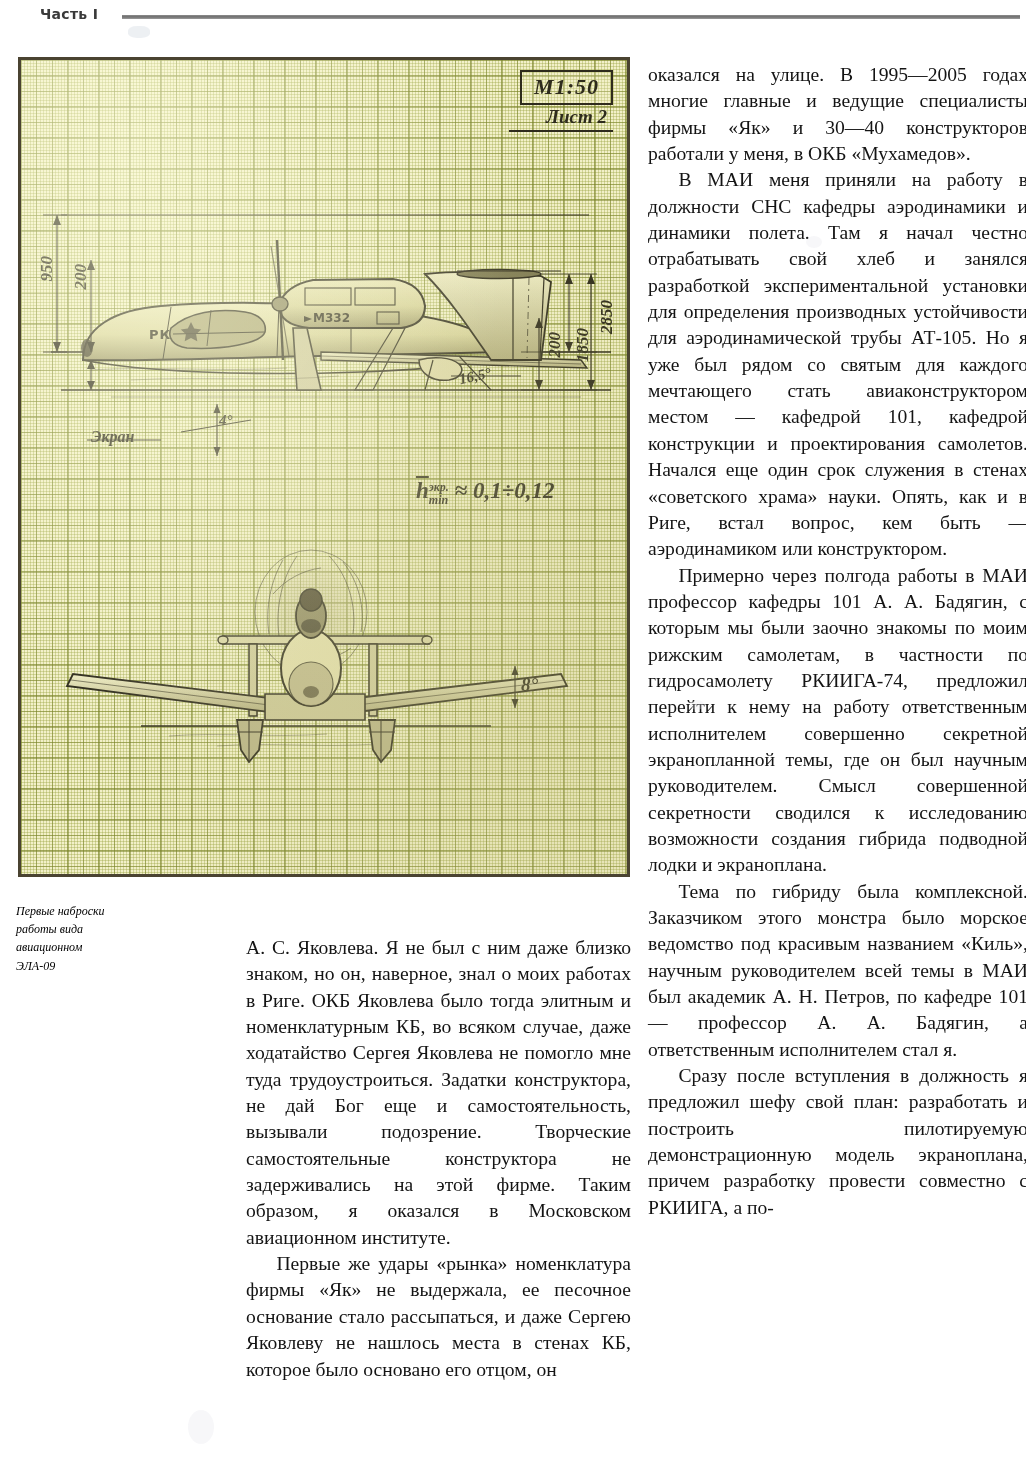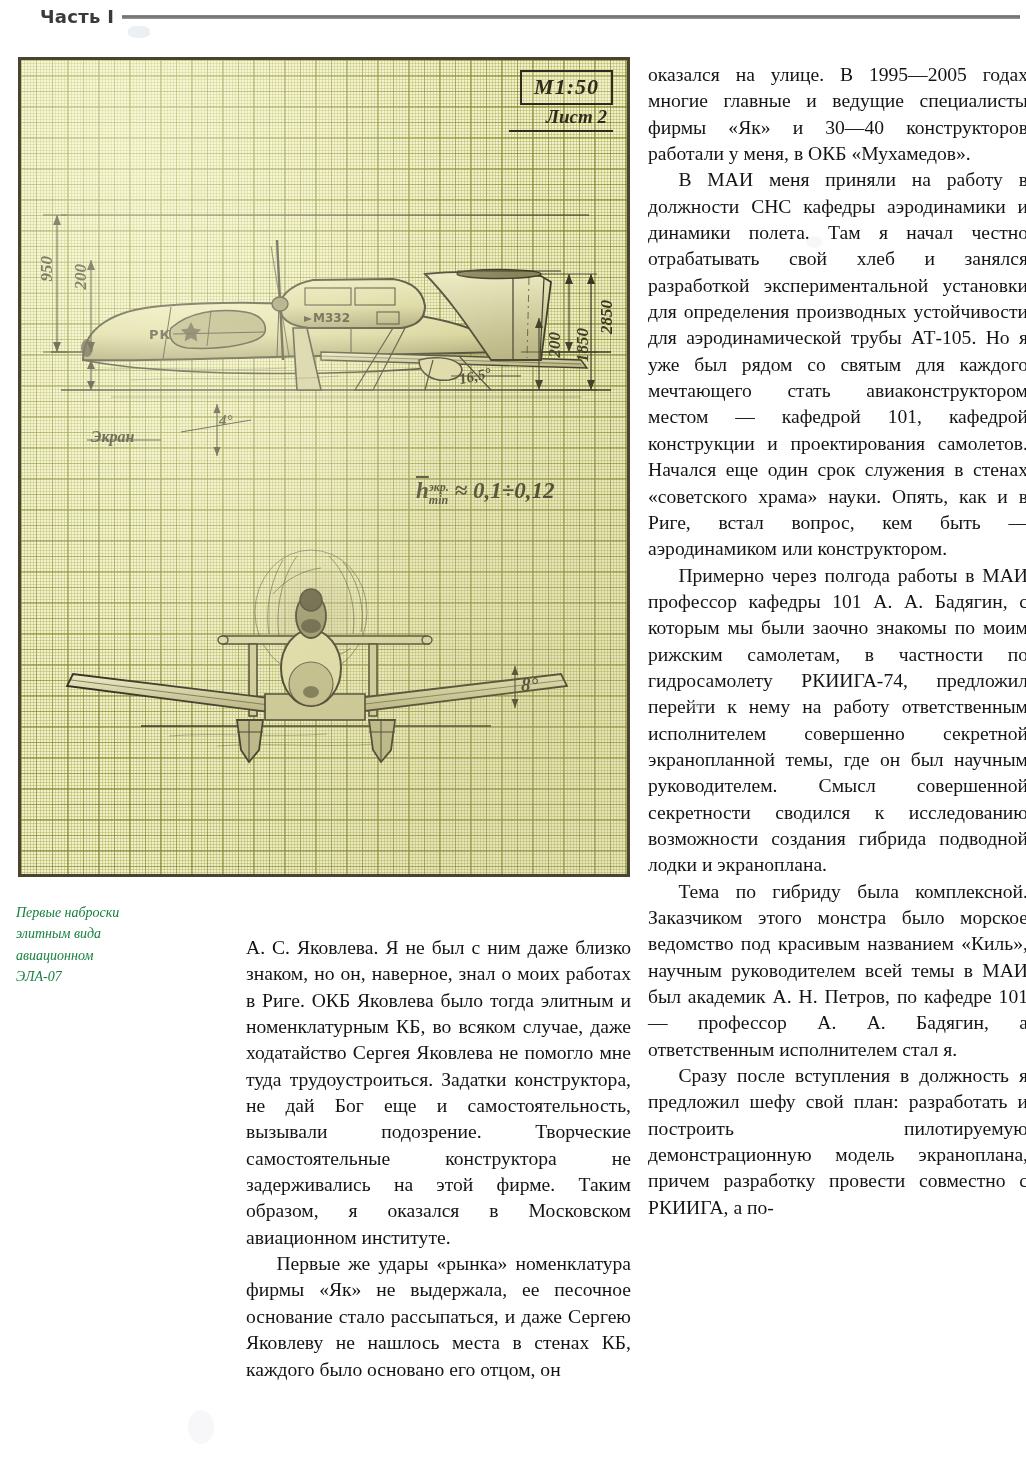--- a/index.html
+++ b/index.html
@@ -11,21 +11,21 @@
     position:relative;
     overflow:hidden;
   }
   .page{position:relative;width:1026px;height:1476px;}
 
   
   .runhead{position:absolute;left:0;top:0;width:1026px;height:34px;}
   .runhead-label{
     position:absolute;left:40px;top:6px;
     font-family:"DejaVu Sans", sans-serif;
-    font-size:18px;font-weight:700;color:#3a3a3a;letter-spacing:.3px;
+    font-size:14px;font-weight:700;color:#3a3a3a;letter-spacing:.3px;
   }
   .runhead-rule{
     position:absolute;left:122px;top:15px;width:898px;height:4px;
     background:linear-gradient(to bottom,#8d8d8d 0,#6f6f6f 45%,#9b9b9b 100%);
   }
   .runhead-smudge{
     position:absolute;left:128px;top:26px;width:22px;height:12px;
     background:#dfe3ea;opacity:.55;border-radius:40%;
   }
 
@@ -87,21 +87,21 @@
     position:absolute;left:395px;top:418px;font-size:23px;white-space:nowrap;
   }
   .formula .stack{
     display:inline-block;vertical-align:-6px;font-size:12px;line-height:1.05;text-align:left;
   }
 
   
   .caption{
     position:absolute;left:16px;top:902px;width:200px;
     font-family:"Liberation Serif", serif;
-    font-style:italic;font-size:14px;line-height:1.52;color:#15803d;
+    font-style:italic;font-size:12px;line-height:1.52;color:#000000;
   }
 
   
   .col{
     position:absolute;
     font-family:"Liberation Serif", serif;
     font-size:19.6px;line-height:1.345;
     color:#141414;
     text-align:justify;
   }
@@ -318,28 +318,28 @@
     <div class="formula hand">
       <span style="text-decoration:overline;">h</span><span class="stack"><span>экр.</span><br><span>min</span></span>
       <span>≈ 0,1÷0,12</span>
     </div>
 
     <div class="paper-stain"></div>
   </div>
 
   <div class="caption">
     <div>Первые наброски</div>
-    <div>элитным вида</div>
+    <div>работы вида</div>
     <div>авиационном</div>
-    <div>ЭЛА-07</div>
+    <div>ЭЛА-09</div>
   </div>
 
   <div class="col col-left">
     <p class="noindent">А. С. Яковлева. Я не был с ним даже близко знаком, но он, наверное, знал о моих работах в Риге. ОКБ Яковлева было тогда элитным и номенклатурным КБ, во всяком случае, даже ходатайство Сергея Яковлева не помогло мне туда трудоустроиться. Задатки конструктора, не дай Бог еще и самостоятельность, вызывали подозрение. Творческие самостоятельные конструктора не задерживались на этой фирме. Таким образом, я оказался в Московском авиационном институте.</p>
-    <p>Первые же удары «рынка» номенклатура фирмы «Як» не выдержала, ее песочное основание стало рассыпаться, и даже Сергею Яковлеву не нашлось места в стенах КБ, каждого было основано его отцом, он</p>
+    <p>Первые же удары «рынка» номенклатура фирмы «Як» не выдержала, ее песочное основание стало рассыпаться, и даже Сергею Яковлеву не нашлось места в стенах КБ, которое было основано его отцом, он</p>
   </div>
 
   <div class="col col-right">
     <p class="noindent">оказался на улице. В 1995—2005 годах многие главные и ведущие специалисты фирмы «Як» и 30—40 конструкторов работали у меня, в ОКБ «Мухамедов».</p>
     <p>В МАИ меня приняли на работу в должности СНС кафедры аэродинамики и динамики полета. Там я начал честно отрабатывать свой хлеб и занялся разработкой экспериментальной установки для определения производных устойчивости для аэродинамической трубы АТ-105. Но я уже был рядом со святым для каждого мечтающего стать авиаконструктором местом — кафедрой 101, кафедрой конструкции и проектирования самолетов. Начался еще один срок служения в стенах «советского храма» науки. Опять, как и в Риге, встал вопрос, кем быть — аэродинамиком или конструктором.</p>
     <p>Примерно через полгода работы в МАИ профессор кафедры 101 А. А. Бадягин, с которым мы были заочно знакомы по моим рижским самолетам, в частности по гидросамолету РКИИГА-74, предложил перейти к нему на работу ответственным исполнителем совершенно секретной экранопланной темы, где он был научным руководителем. Смысл совершенной секретности сводился к исследованию возможности создания гибрида подводной лодки и экраноплана.</p>
     <p>Тема по гибриду была комплексной. Заказчиком этого монстра было морское ведомство под красивым названием «Киль», научным руководителем всей темы в МАИ был академик А. Н. Петров, по кафедре 101 — профессор А. А. Бадягин, а ответственным исполнителем стал я.</p>
     <p>Сразу после вступления в должность я предложил шефу свой план: разработать и построить пилотируемую демонстрационную модель экраноплана, причем разработку провести совместно с РКИИГА, а по-</p>
   </div>
 

